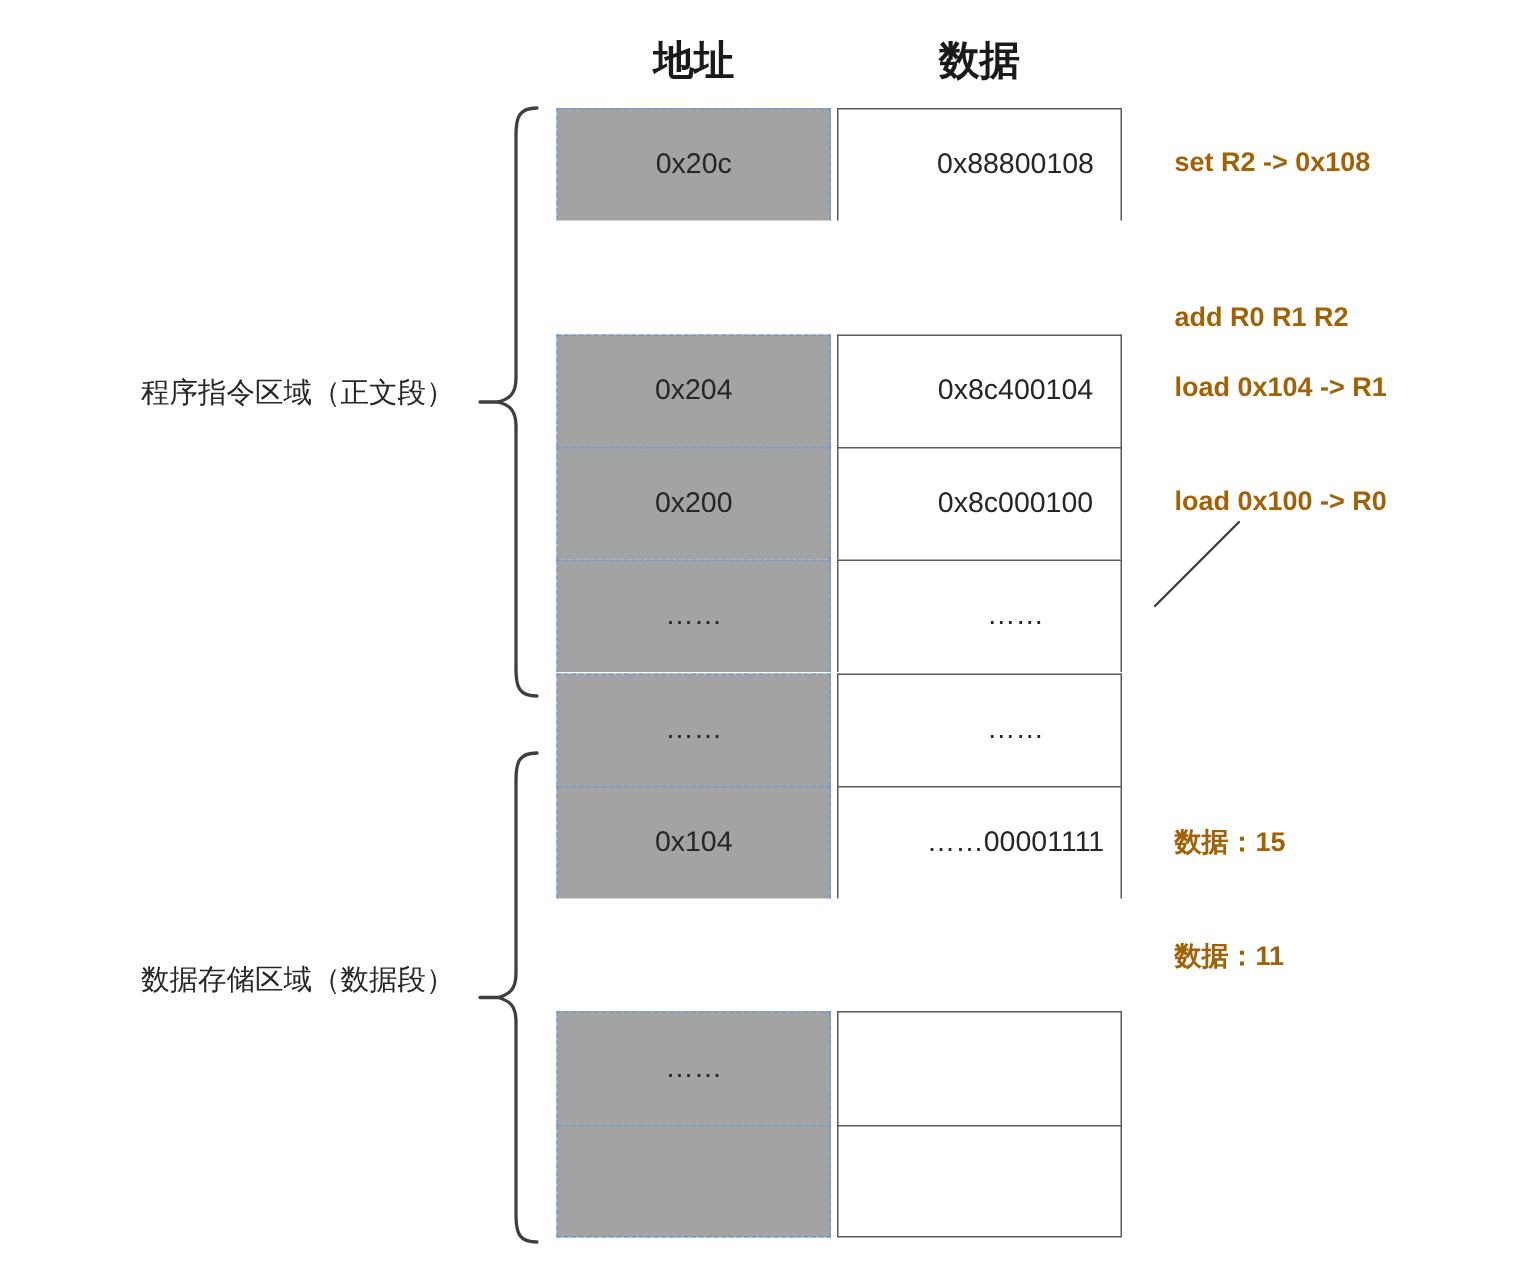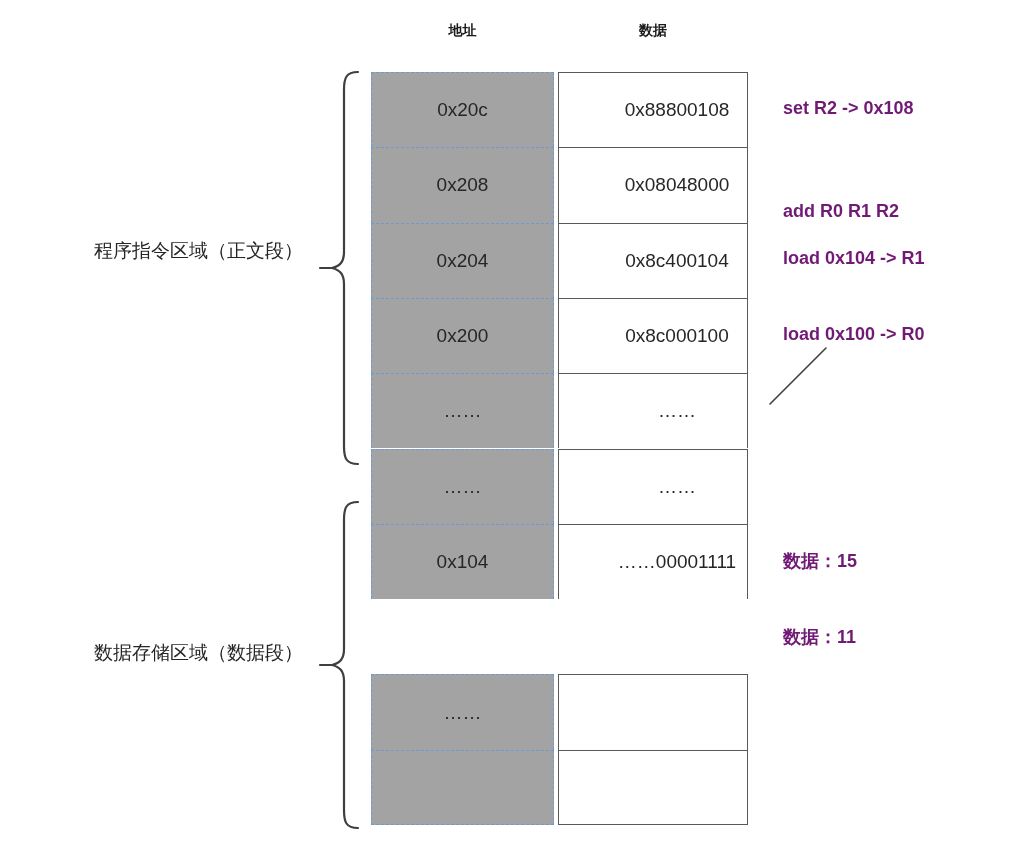--- a/index.html
+++ b/index.html
@@ -15,21 +15,21 @@
     position: relative;
     width: 1015px;
     height: 843px;
     overflow: hidden;
     background: #ffffff;
   }
 
   
   .col-header {
     position: absolute;
-    font-size: 14px;
+    font-size: 27px;
     font-weight: bold;
     color: #1a1a1a;
     text-align: center;
     white-space: nowrap;
   }
   #header-address { left: 371px; top: 22px; width: 183px; }
   #header-data    { left: 558px; top: 22px; width: 190px; }
 
   
   #memory-table {
@@ -78,33 +78,33 @@
   .mem-row:last-child .cell-data {
     border-bottom: 1px solid #595959;
   }
 
   
   .annotation {
     position: absolute;
     left: 783px;
     font-size: 18px;
     font-weight: bold;
-    color: #701a75;
+    color: #a16207;
     white-space: nowrap;
   }
 
   
   .section-label {
     position: absolute;
     font-size: 19px;
     color: #262626;
     white-space: nowrap;
     text-align: right;
   }
-  #label-text-segment { left: 8px; top: 238px; width: 295px; }
+  #label-text-segment { left: 8px; top: 249px; width: 295px; }
   #label-data-segment { left: 8px; top: 640px; width: 295px; }
 
   .brace {
     position: absolute;
     left: 318px;
   }
 
   
   #leader-line {
     position: absolute;
@@ -119,24 +119,20 @@
 
 <div id="canvas">
 
   <div class="col-header" id="header-address">地址</div>
   <div class="col-header" id="header-data">数据</div>
 
   <div id="memory-table">
       <div class="mem-row" style="top: 0px;">
         <div class="cell cell-address">0x20c</div>
         <div class="cell cell-data">0x88800108</div>
-      </div>
-      <div class="mem-row" style="top: 75.3px;">
-        <div class="cell cell-address">0x208</div>
-        <div class="cell cell-data">0x08048000</div>
       </div>
       <div class="mem-row" style="top: 150.6px;">
         <div class="cell cell-address">0x204</div>
         <div class="cell cell-data">0x8c400104</div>
       </div>
       <div class="mem-row" style="top: 225.9px;">
         <div class="cell cell-address">0x200</div>
         <div class="cell cell-data">0x8c000100</div>
       </div>
       <div class="mem-row" style="top: 301.2px;">

